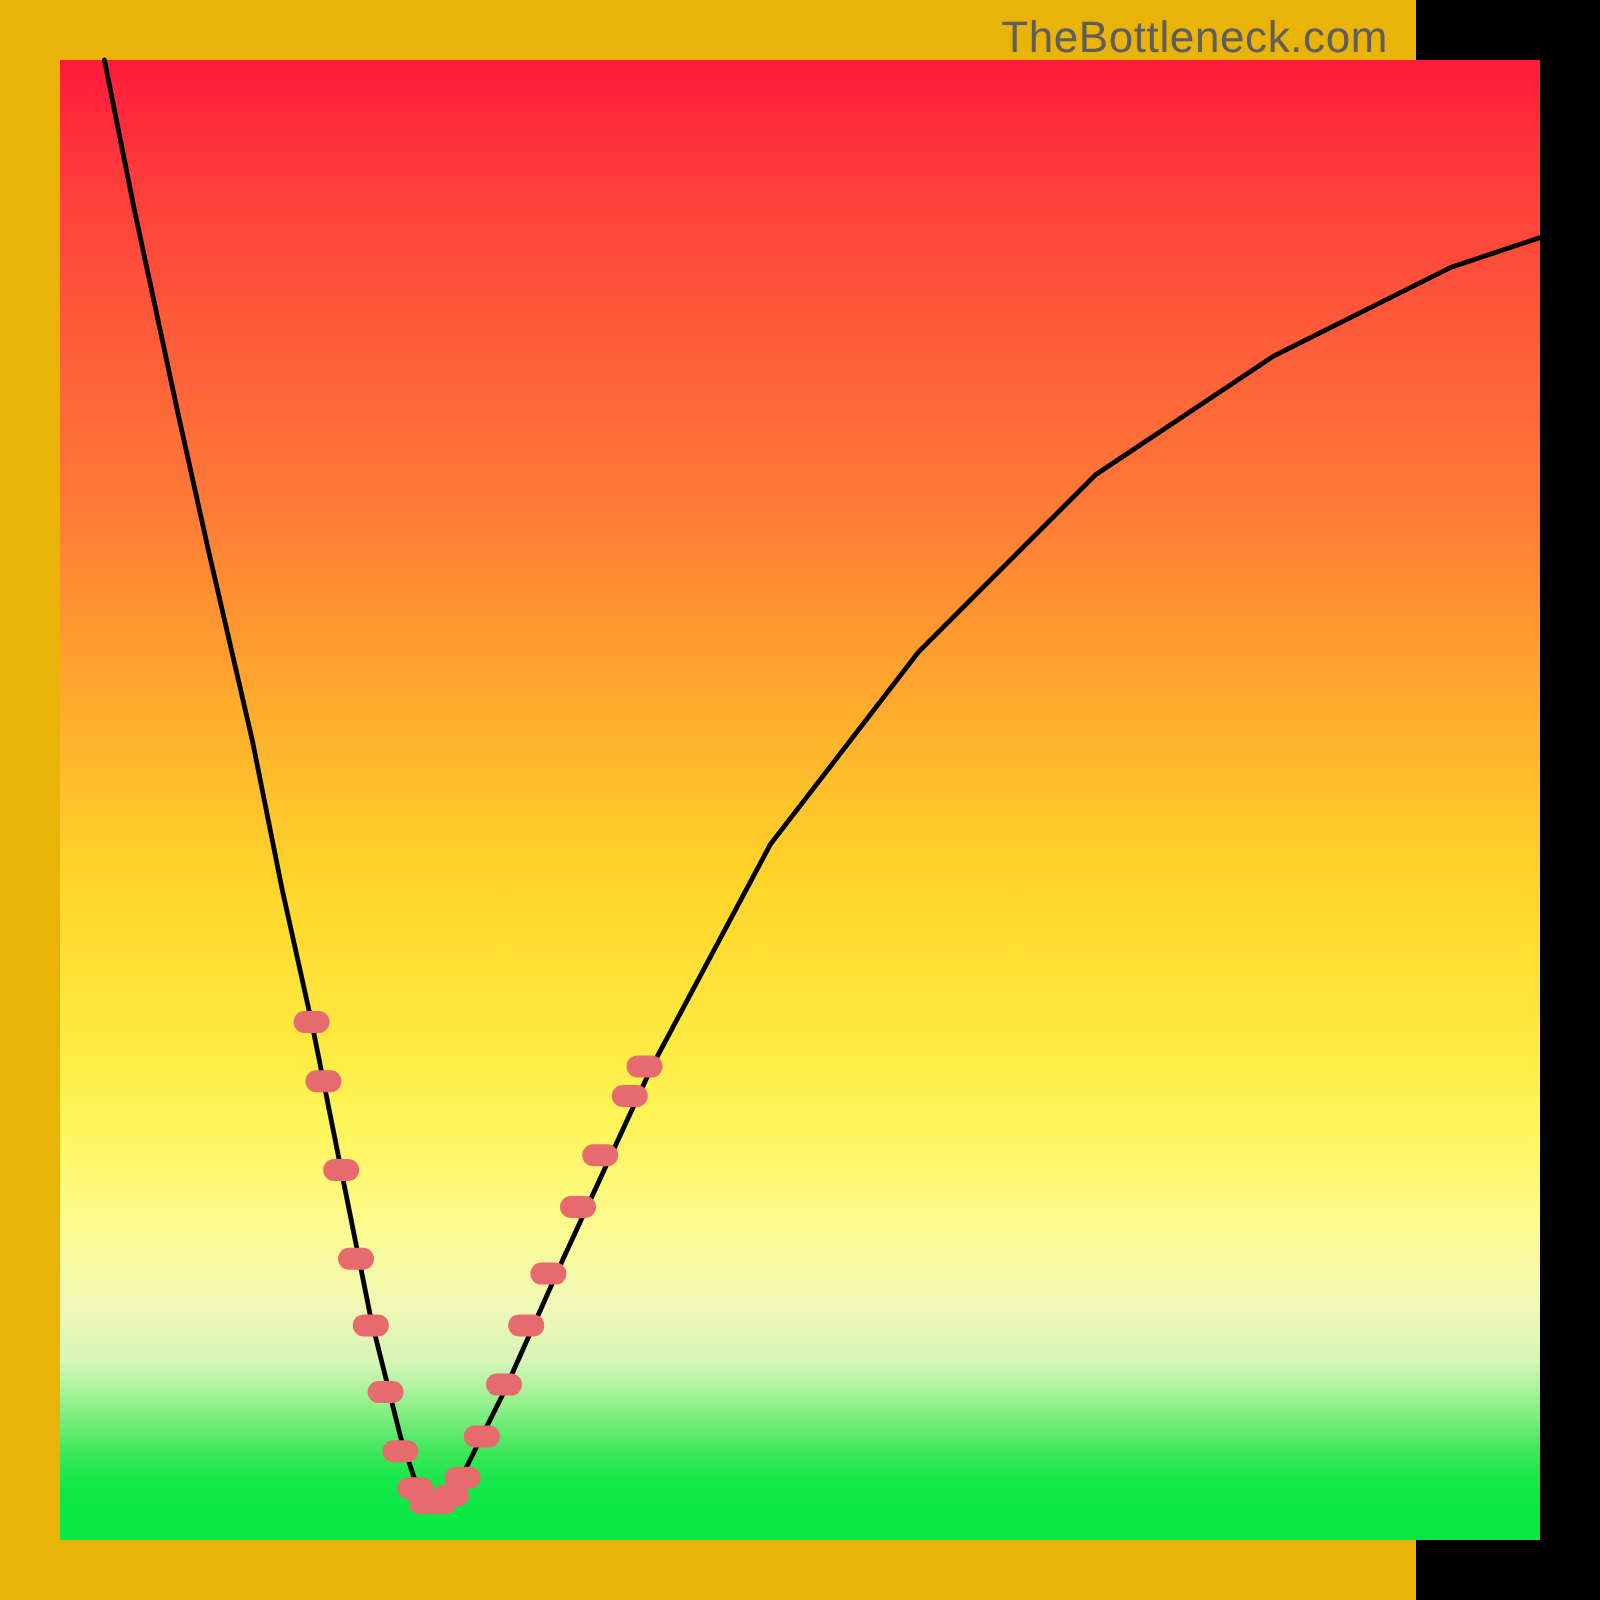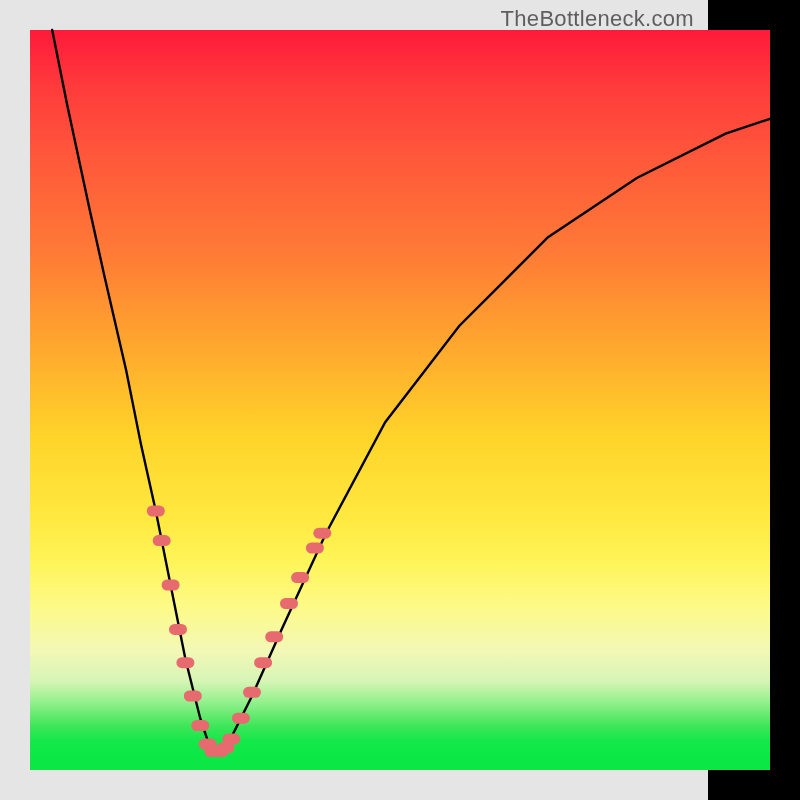--- a/index.html
+++ b/index.html
@@ -10,21 +10,21 @@
     overflow: hidden;
     background: #000;
     font-family: Arial, Helvetica, sans-serif;
   }
   .frame {
     position: absolute;
     left: 0;
     top: 0;
     width: 708px;
     height: 800px;
-    background: #e5e5e5;
+    background: #eab308;
   }
   .plot {
     position: absolute;
     left: 30px;
     top: 30px;
     width: 740px;
     height: 740px;
     
     background: linear-gradient(
       to bottom,

